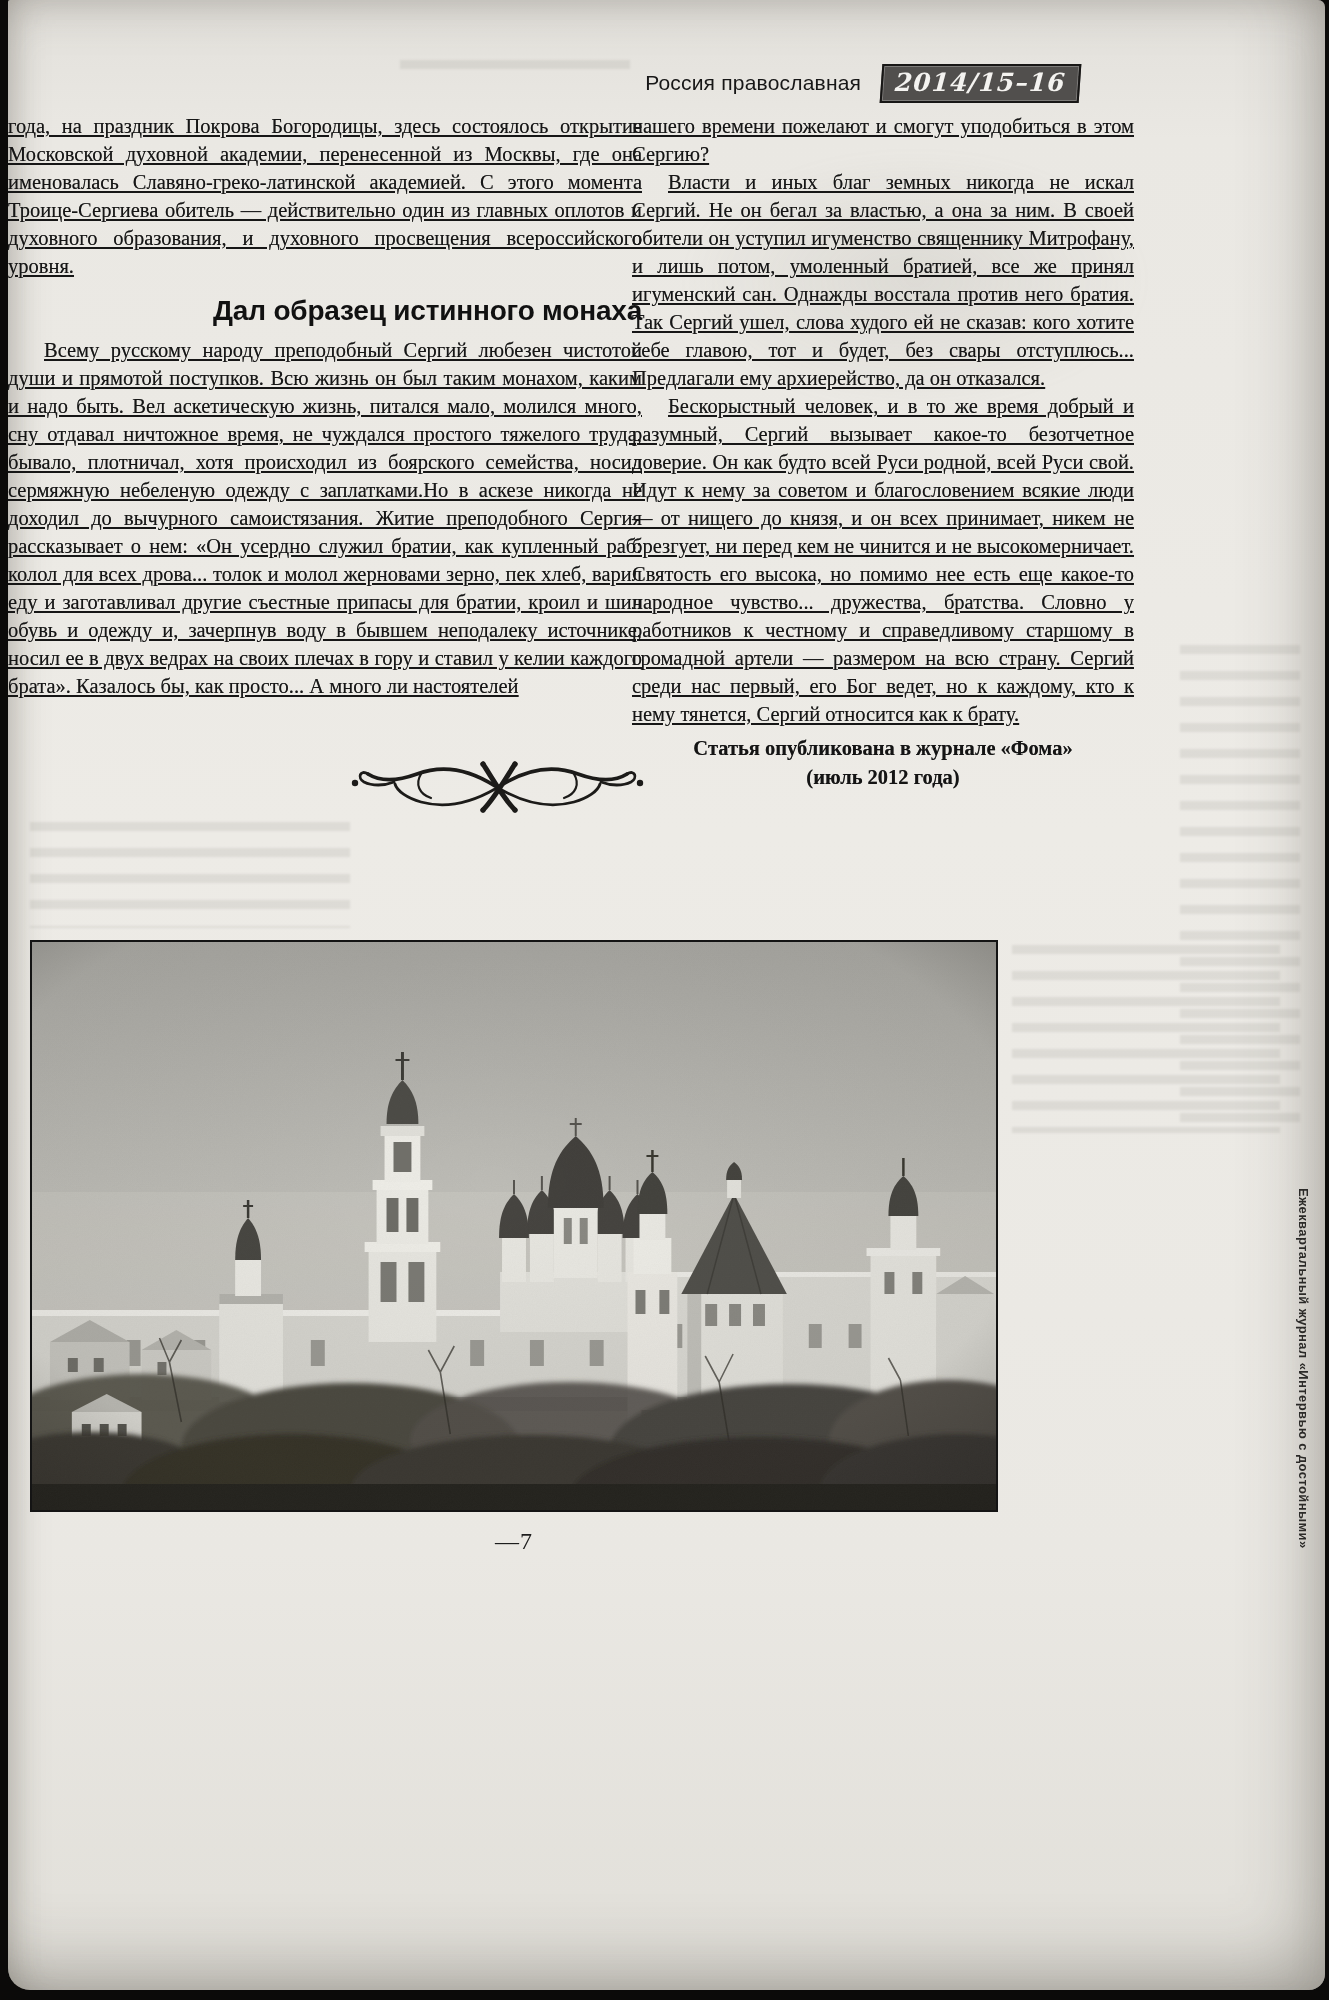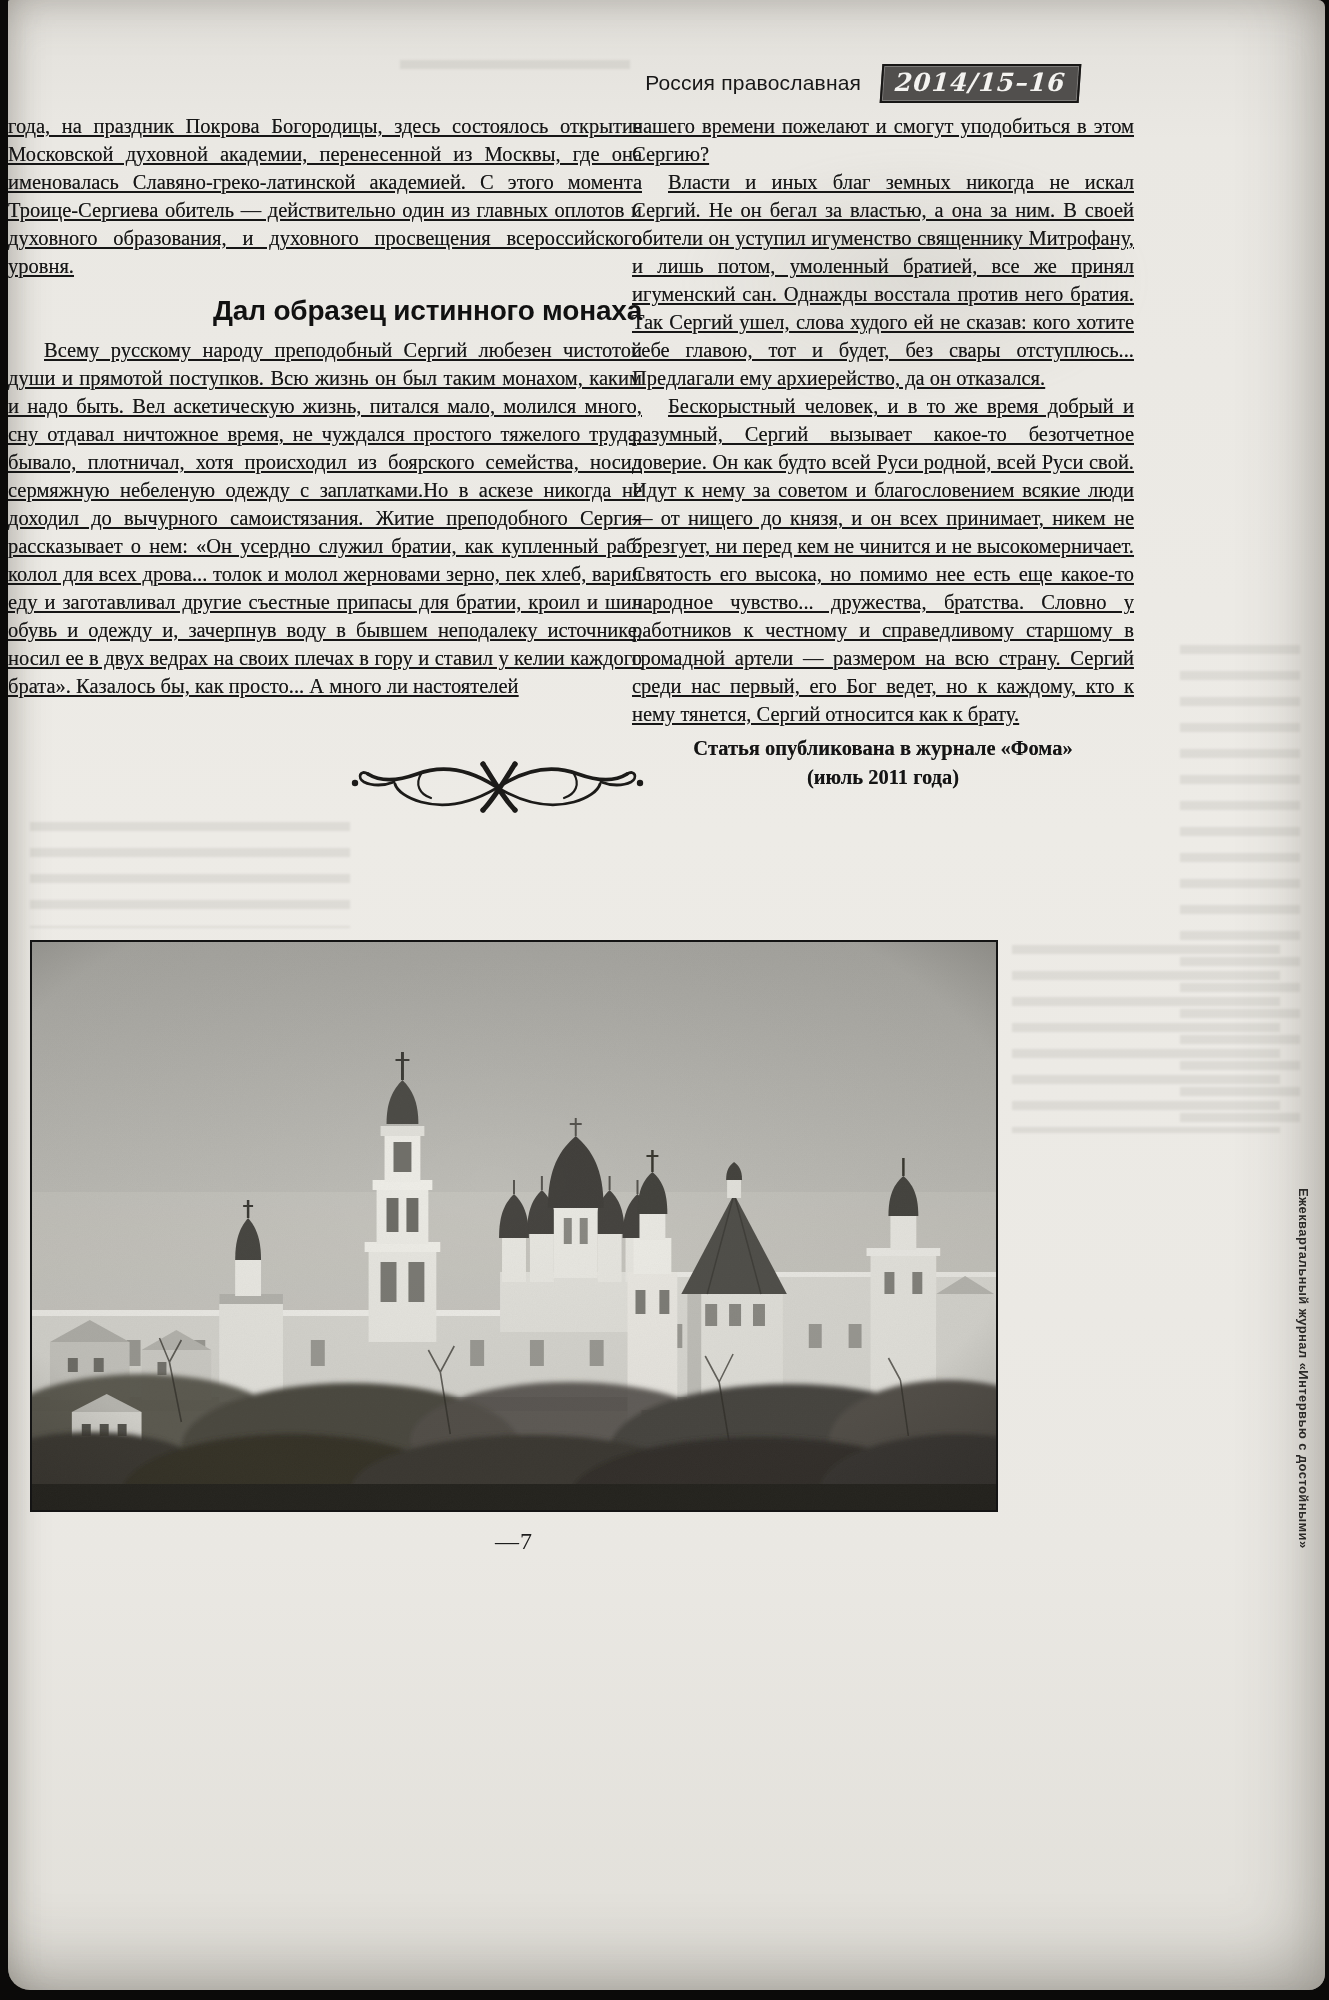--- a/index.html
+++ b/index.html
@@ -112,21 +112,21 @@
   <section class="col col-left">
     <p class="para">года, на праздник Покрова Богородицы, здесь состоялось открытие Московской духовной академии, перенесенной из Москвы, где она именовалась Славяно-греко-латинской академией. С этого момента Троице-Сергиева обитель — действительно один из главных оплотов и духовного образования, и духовного просвещения всероссийского уровня.</p>
     <h2 class="section-heading">Дал образец истинного монаха</h2>
     <p class="para indent">Всему русскому народу преподобный Сергий любезен чистотой души и прямотой поступков. Всю жизнь он был таким монахом, каким и надо быть. Вел аскетическую жизнь, питался мало, молился много, сну отдавал ничтожное время, не чуждался простого тяжелого труда, бывало, плотничал, хотя происходил из боярского семейства, носил сермяжную небеленую одежду с заплатками.Но в аскезе никогда не доходил до вычурного самоистязания. Житие преподобного Сергия рассказывает о нем: «Он усердно служил братии, как купленный раб: колол для всех дрова... толок и молол жерновами зерно, пек хлеб, варил еду и заготавливал другие съестные припасы для братии, кроил и шил обувь и одежду и, зачерпнув воду в бывшем неподалеку источнике, носил ее в двух ведрах на своих плечах в гору и ставил у келии каждого брата». Казалось бы, как просто... А много ли настоятелей</p>
   </section>
 
   <section class="col col-right">
     <p class="para">нашего времени пожелают и смогут уподобиться в этом Сергию?</p>
     <p class="para indent">Власти и иных благ земных никогда не искал Сергий. Не он бегал за властью, а она за ним. В своей обители он уступил игуменство священнику Митрофану, и лишь потом, умоленный братией, все же принял игуменский сан. Однажды восстала против него братия. Так Сергий ушел, слова худого ей не сказав: кого хотите себе главою, тот и будет, без свары отступлюсь... Предлагали ему архиерейство, да он отказался.</p>
     <p class="para indent">Бескорыстный человек, и в то же время добрый и разумный, Сергий вызывает какое-то безотчетное доверие. Он как будто всей Руси родной, всей Руси свой. Идут к нему за советом и благословением всякие люди — от нищего до князя, и он всех принимает, никем не брезгует, ни перед кем не чинится и не высокомерничает. Святость его высока, но помимо нее есть еще какое-то народное чувство... дружества, братства. Словно у работников к честному и справедливому старшому в громадной артели — размером на всю страну. Сергий среди нас первый, его Бог ведет, но к каждому, кто к нему тянется, Сергий относится как к брату.</p>
-    <p class="attribution"><span>Статья опубликована в журнале «Фома»</span><br><span>(июль 2011 года)</span></p>
+    <p class="attribution"><span>Статья опубликована в журнале «Фома»</span><br><span>(июль 2012 года)</span></p>
   </section>
 
   <div class="divider">
     <svg viewBox="0 0 305 62" fill="none" stroke="#1c1b19" stroke-linecap="round">
       <g id="sideL">
         <path d="M150,30 C122,12 96,9 72,18 C50,26 34,25 23,18" stroke-width="3.6"></path>
         <path d="M23,18 C15,13 12,22 19,26 C27,30 39,30 49,26" stroke-width="2.8"></path>
         <path d="M150,33 C124,48 98,52 76,46 C62,42 52,35 50,28" stroke-width="2.8"></path>
         <path d="M76,18 C70,28 74,38 86,42" stroke-width="2.2"></path>
         <circle cx="10" cy="27" r="3.2" fill="#1c1b19" stroke="none"></circle>

